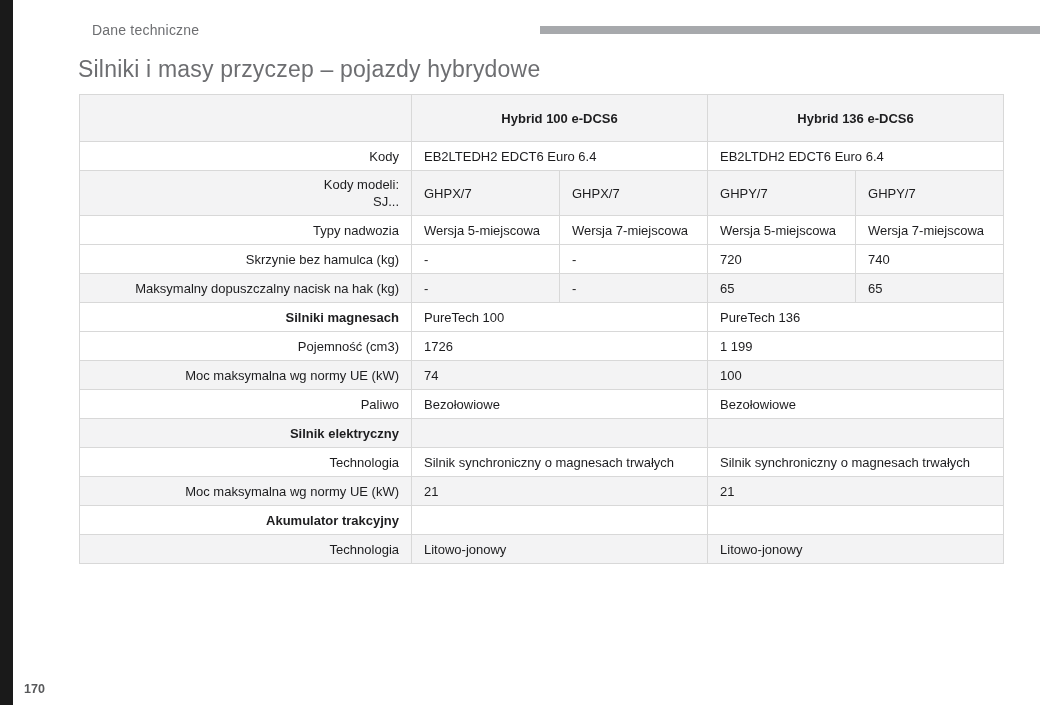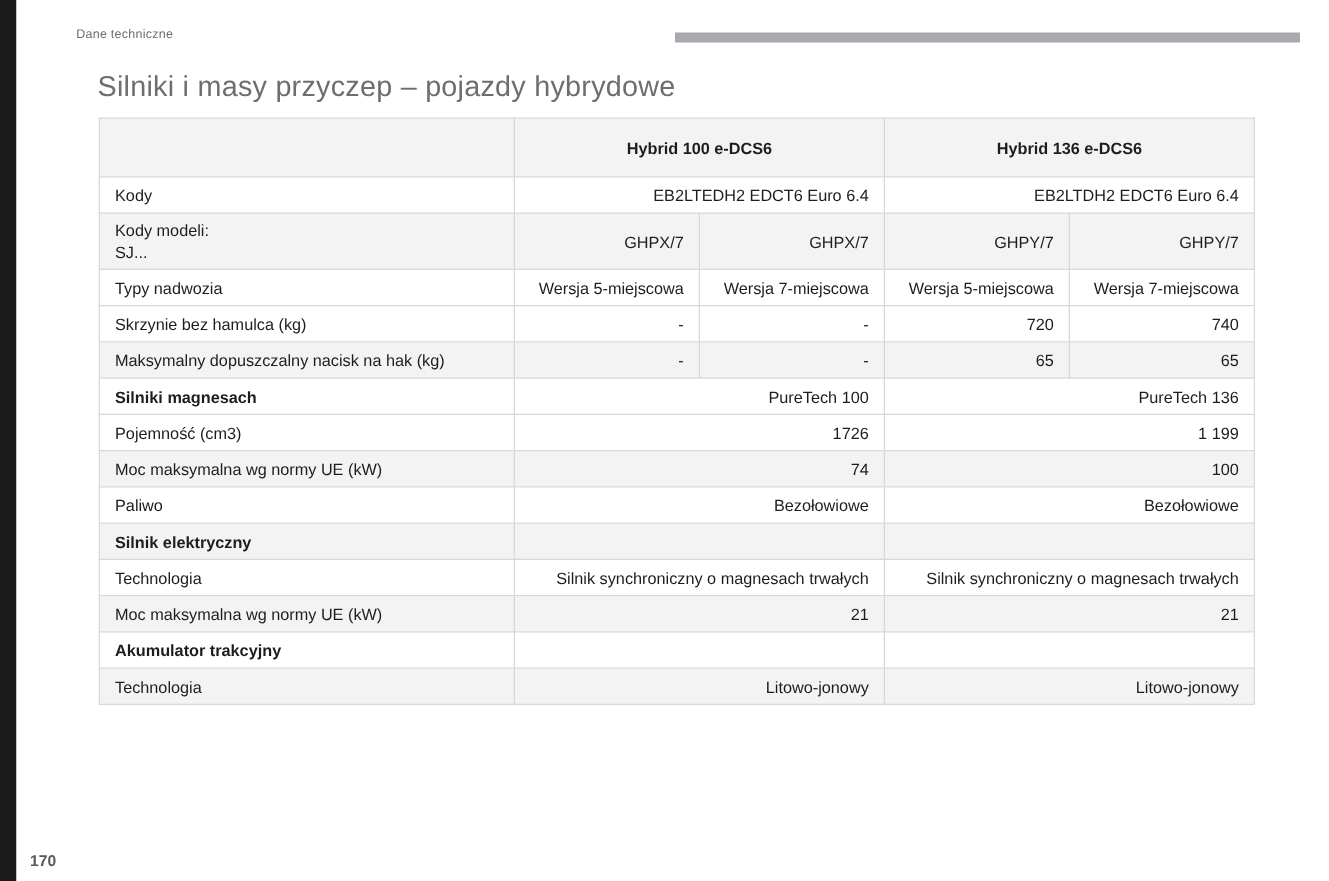--- a/index.html
+++ b/index.html
@@ -17,22 +17,22 @@
     background:#ffffff;
     font-family:"Liberation Sans", sans-serif;
     color:var(--text);
     overflow:hidden;
   }
   .side-strip{
     position:absolute;left:0;top:0;width:13px;height:705px;
     background:var(--side-bar);
   }
   .eyebrow{
-    position:absolute;left:61px;top:22px;
-    font-size:10px;color:var(--heading);letter-spacing:.2px;
+    position:absolute;left:92px;top:22px;
+    font-size:14px;color:var(--heading);letter-spacing:.2px;
   }
   .accent-bar{
     position:absolute;left:540px;top:26px;width:500px;height:8px;
     background:var(--accent-bar);
   }
   .page-title{
     position:absolute;left:78px;top:56px;
     font-size:23px;font-weight:400;color:var(--heading);letter-spacing:.2px;
   }
   .table-wrap{
@@ -48,23 +48,23 @@
     border:1px solid var(--border);
     padding:5px 12px;
     line-height:17px;
     vertical-align:middle;
     overflow:hidden;
   }
   thead th{
     height:47px;font-weight:bold;text-align:center;
     background:var(--row-shade);
   }
-  td.label{text-align:left;}
+  td.label{text-align:right;}
   td.label.bold{font-weight:bold;}
-  td.value{text-align:right;height:29px;}
+  td.value{text-align:left;height:29px;}
   tr.shaded td{background:var(--row-shade);}
   .page-number{
     position:absolute;left:24px;top:682px;
     font-size:12.5px;font-weight:bold;color:#58595b;text-align:right;
   }
 </style>
 </head>
 <body>
 
 <div class="side-strip"></div>

